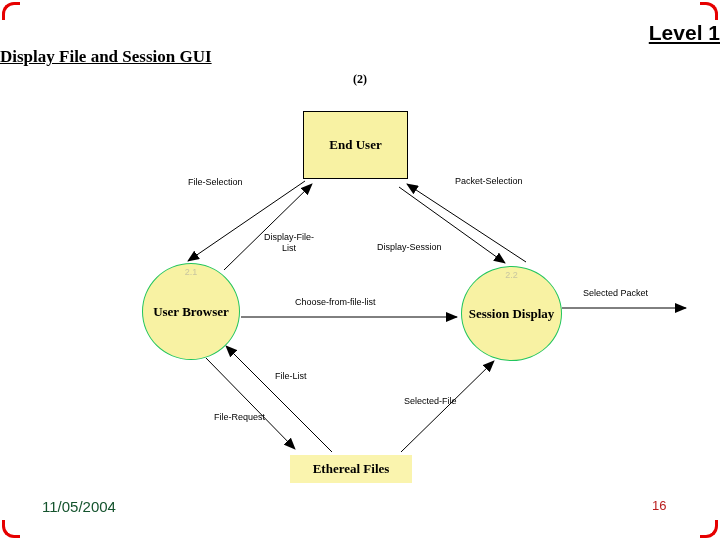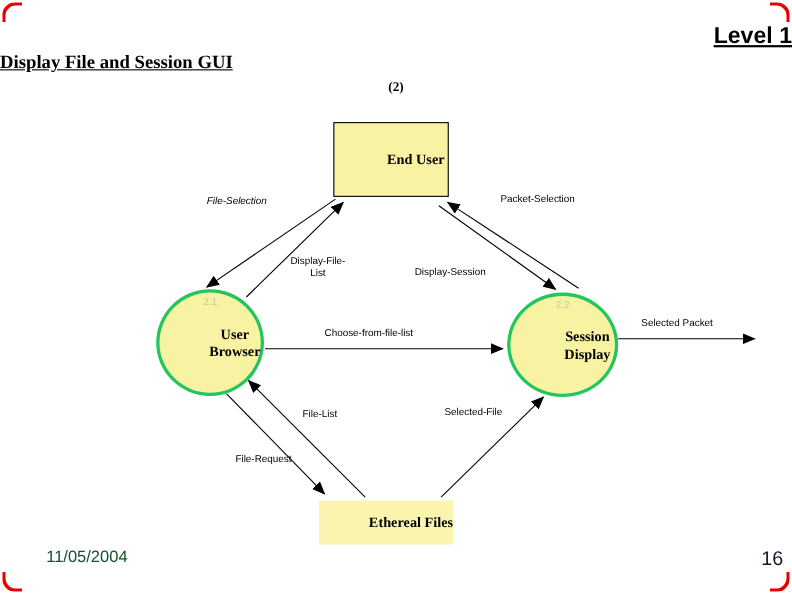--- a/index.html
+++ b/index.html
@@ -18,33 +18,33 @@
   .subtitle{position:absolute;top:47px;left:0;width:100%;text-align:left;
          font-size:17px;font-weight:bold;text-decoration:underline;
          font-family:"Liberation Serif",serif;}
   .subnote{position:absolute;top:72px;left:0;width:100%;text-align:center;
          font-size:12px;font-weight:bold;font-family:"Liberation Serif",serif;}
 
   .edge-layer{position:absolute;left:0;top:0;width:720px;height:540px;}
 
   .node{position:absolute;display:flex;align-items:center;justify-content:center;
         font-family:"Liberation Serif",serif;font-weight:bold;font-size:13px;
-        text-align:center;box-sizing:border-box;padding-left:45px;}
+        text-align:center;box-sizing:border-box;}
   .process-box{background:#f8f2a3;border:1px solid #000;}
   .store-box{background:#faf4ae;}
-  .bubble{background:#f8f2a3;border:3px solid #22c55e;border-radius:50%;}
+  .bubble{background:#f8f2a3;border:1px solid #22c55e;border-radius:50%;}
   .bubble .tag{position:absolute;top:3px;left:50%;transform:translateX(-50%);
         font-family:"Liberation Sans",sans-serif;font-weight:normal;font-size:9px;color:#c8c6a0;}
 
   .edge-label{position:absolute;font-family:"Liberation Sans",sans-serif;font-size:9px;
         color:#000;line-height:1.2;white-space:pre-line;}
 
   .footer-date{position:absolute;left:42px;top:498px;font-size:15px;color:#14532d;}
   .footer-center{position:absolute;left:0;top:498px;width:100%;text-align:center;font-size:15px;color:#3d3d3d;}
-  .footer-page{position:absolute;left:652px;top:498px;font-size:18px;color:#0f172a;margin-left:40px;}
+  .footer-page{position:absolute;left:652px;top:498px;font-size:13px;color:#b91c1c;}
 </style>
 </head>
 <body>
 
 <div class="slide">
 
   <div class="corner tl"></div>
   <div class="corner tr"></div>
   <div class="corner bl"></div>
   <div class="corner br"></div>
@@ -77,33 +77,33 @@
         <span>End User</span>
       </div>
       <div class="node bubble" style="left: 142px; top: 263px; width: 98px; height: 97px;">
         <span class="tag">2.1</span>
         <span>User Browser</span>
       </div>
       <div class="node bubble" style="left: 461px; top: 266px; width: 101px; height: 95px;">
         <span class="tag">2.2</span>
         <span>Session Display</span>
       </div>
-      <div class="node store-box" style="left: 290px; top: 455px; width: 122px; height: 40px; justify-content: flex-end;">
+      <div class="node store-box" style="left: 290px; top: 455px; width: 122px; height: 28px;">
         <span>Ethereal Files</span>
       </div>
     </div>
   <div id="label-layer">
-      <div class="edge-label" style="left: 188px; top: 177px; font-style: italic;">File-Selection</div>
+      <div class="edge-label" style="left: 188px; top: 177px;">File-Selection</div>
       <div class="edge-label" style="left: 264px; top: 232px; text-align: center;">Display-File-
 List</div>
       <div class="edge-label" style="left: 455px; top: 176px;">Packet-Selection</div>
       <div class="edge-label" style="left: 377px; top: 242px;">Display-Session</div>
       <div class="edge-label" style="left: 295px; top: 297px;">Choose-from-file-list</div>
       <div class="edge-label" style="left: 583px; top: 288px;">Selected Packet</div>
       <div class="edge-label" style="left: 275px; top: 371px;">File-List</div>
       <div class="edge-label" style="left: 214px; top: 412px;">File-Request</div>
-      <div class="edge-label" style="left: 404px; top: 369px;">Selected-File</div>
+      <div class="edge-label" style="left: 404px; top: 396px;">Selected-File</div>
     </div>
 
   <div class="footer-date">11/05/2004</div>
   <div class="footer-page">16</div>
 
 </div>
 
 </body></html>

